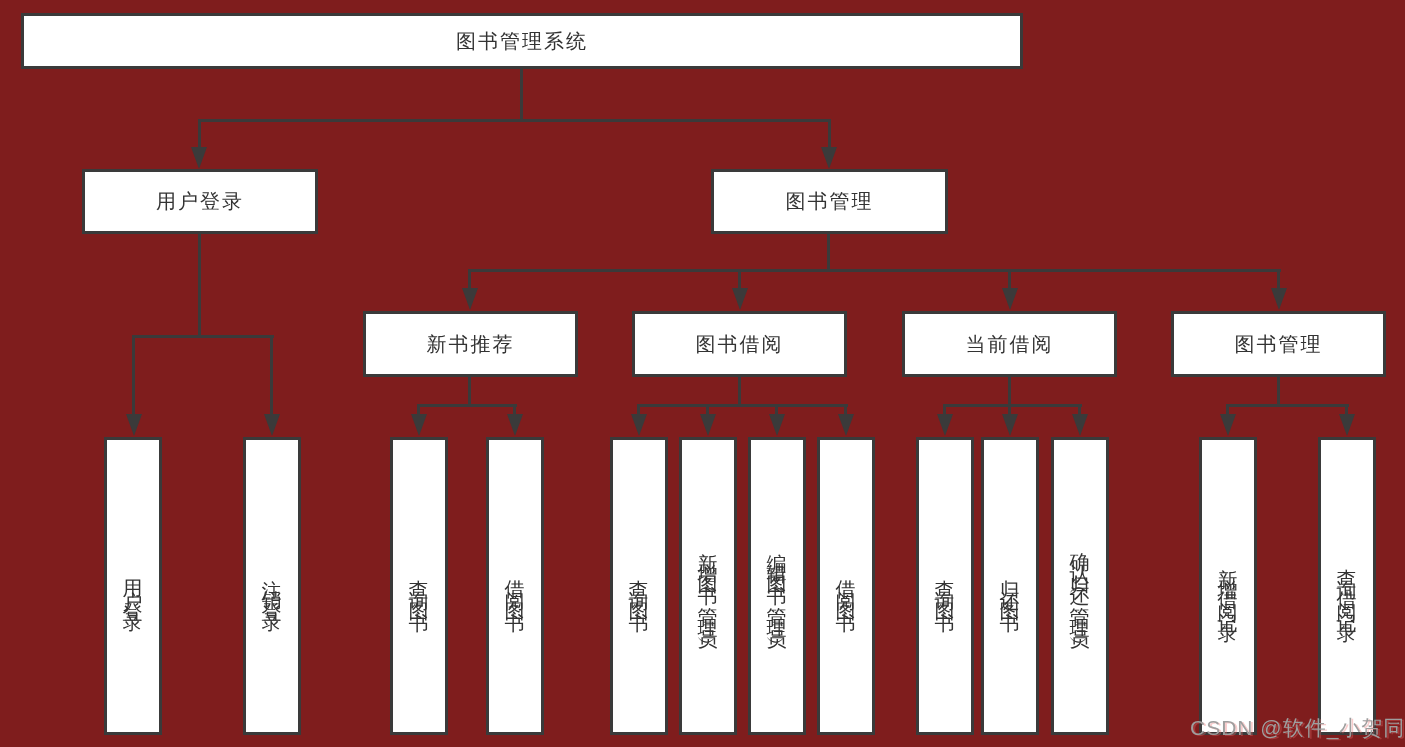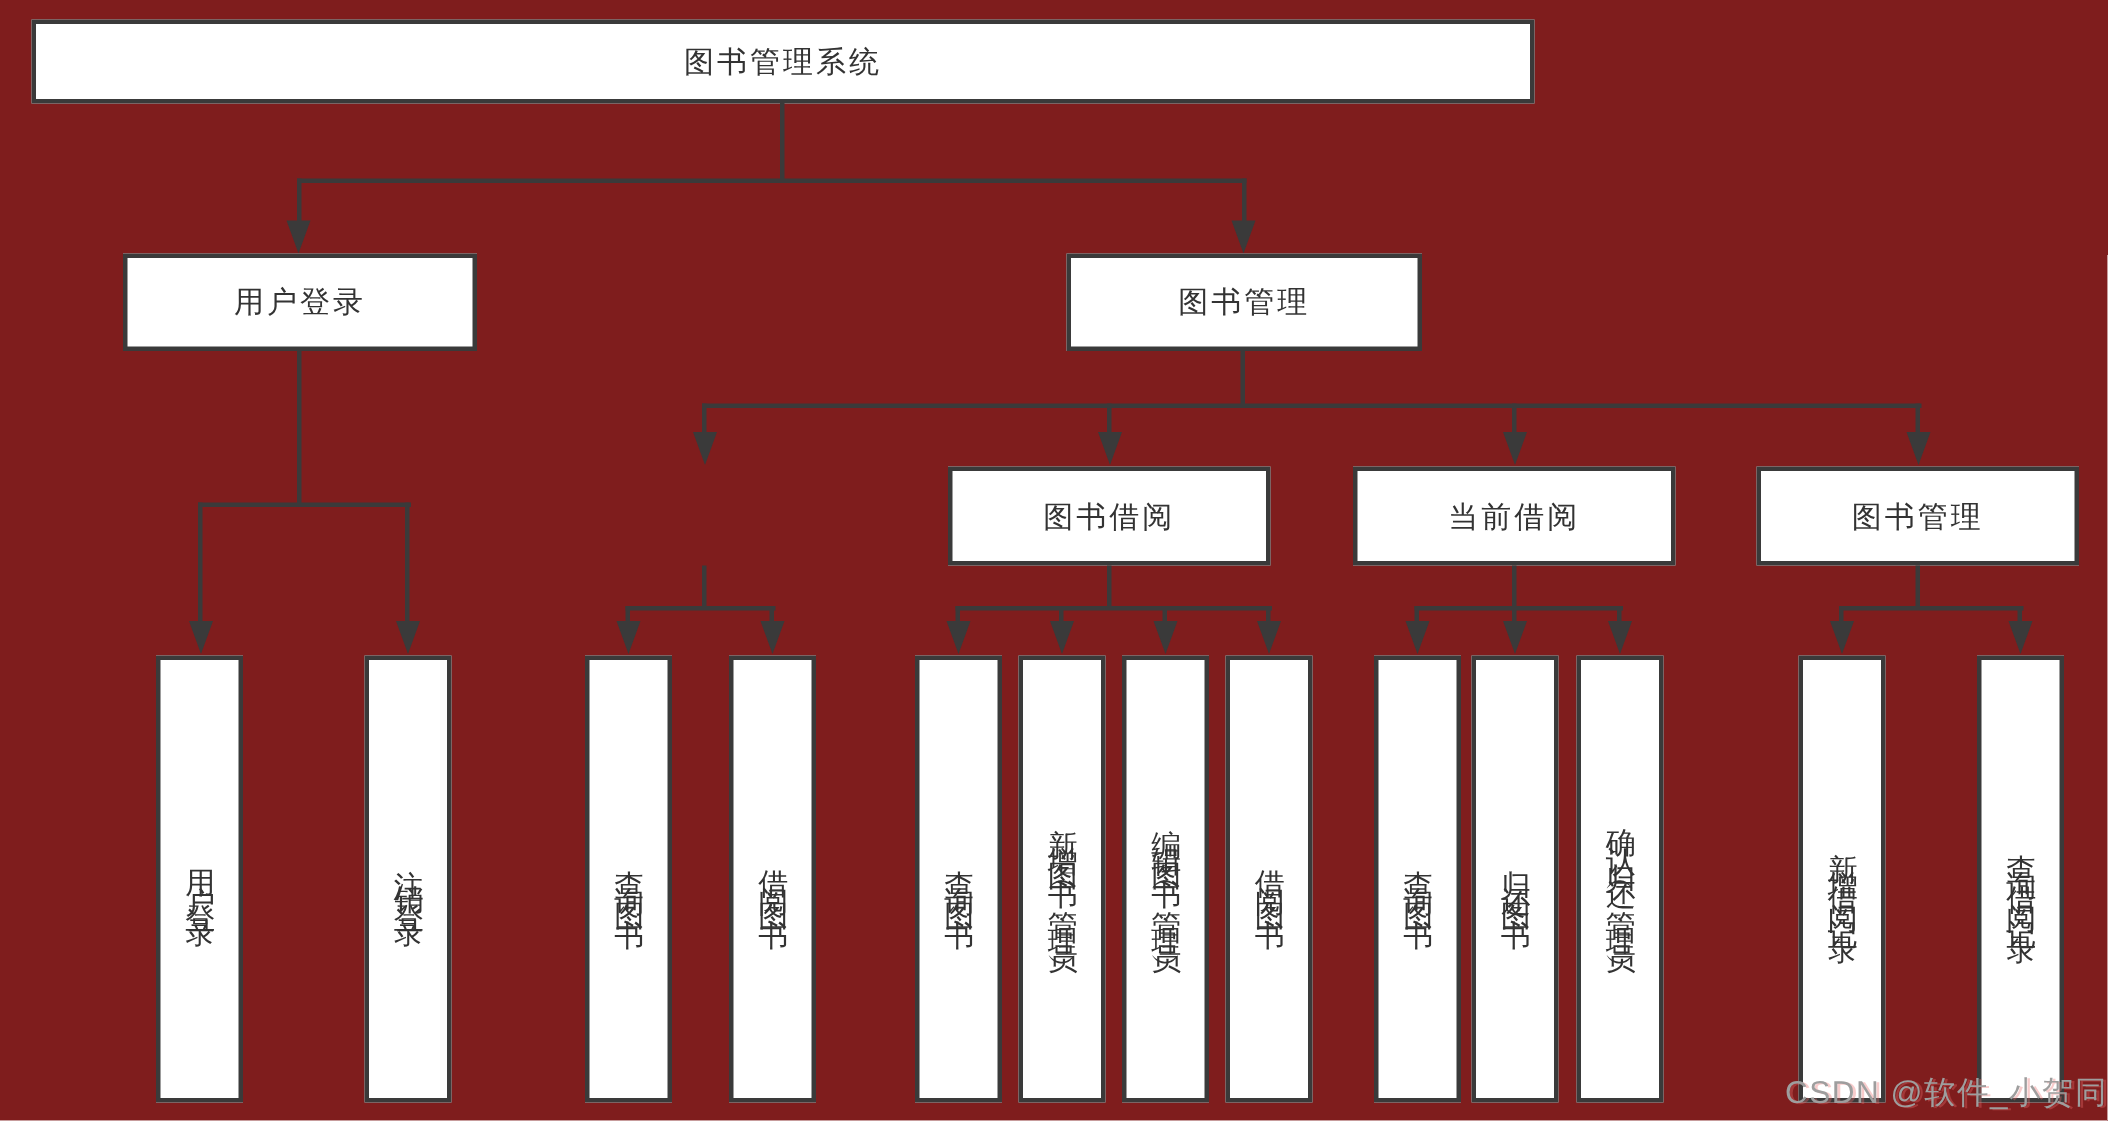--- a/index.html
+++ b/index.html
@@ -91,20 +91,23 @@
   <div class="hline" style="left:468px; top:269px; width:813px;"></div>
   <div class="vline" style="left:468px; top:269px; height:20px;"></div>
   <div class="arrow" style="left:462px; top:288px;"></div>
   <div class="vline" style="left:738px; top:269px; height:20px;"></div>
   <div class="arrow" style="left:732px; top:288px;"></div>
   <div class="vline" style="left:1008px; top:269px; height:20px;"></div>
   <div class="arrow" style="left:1002px; top:288px;"></div>
   <div class="vline" style="left:1277px; top:269px; height:20px;"></div>
   <div class="arrow" style="left:1271px; top:288px;"></div>
 
+  <div class="box" style="left:363px; top:311px; width:215px; height:66px;">
+    <span>新书推荐</span>
+  </div>
   <div class="box" style="left:632px; top:311px; width:215px; height:66px;">
     <span>图书借阅</span>
   </div>
   <div class="box" style="left:902px; top:311px; width:215px; height:66px;">
     <span>当前借阅</span>
   </div>
   <div class="box" style="left:1171px; top:311px; width:215px; height:66px;">
     <span>图书管理</span>
   </div>
 

